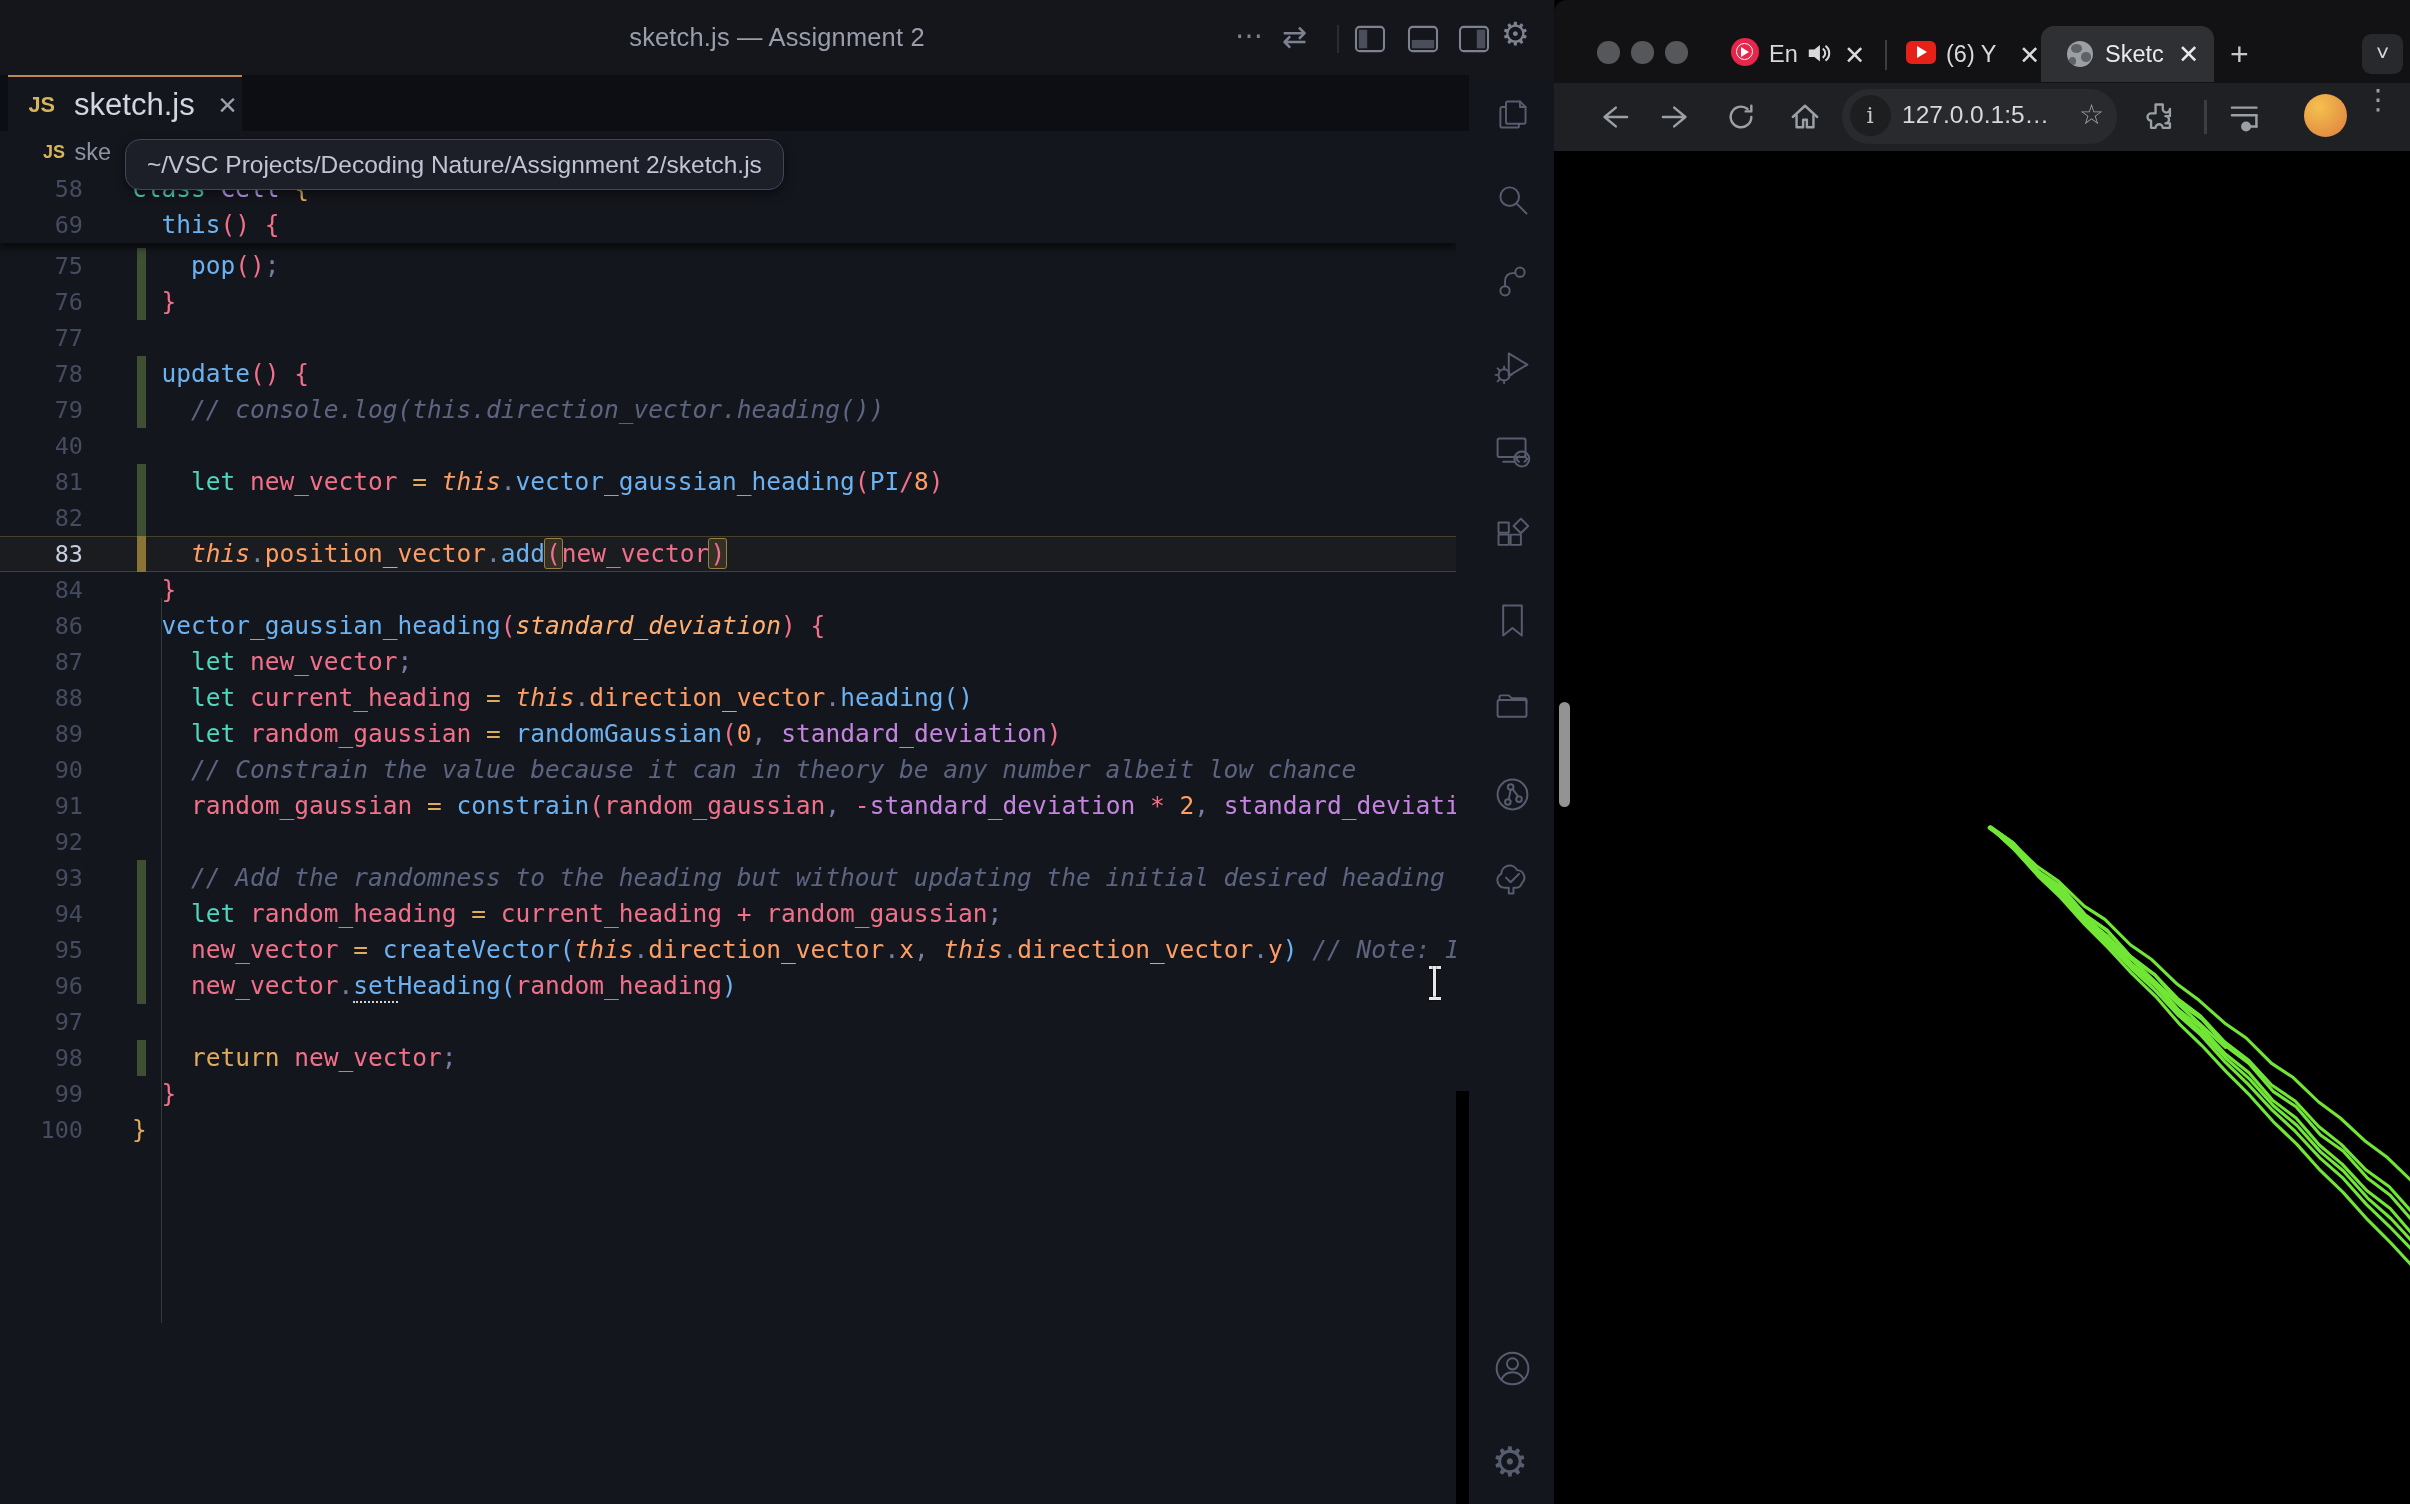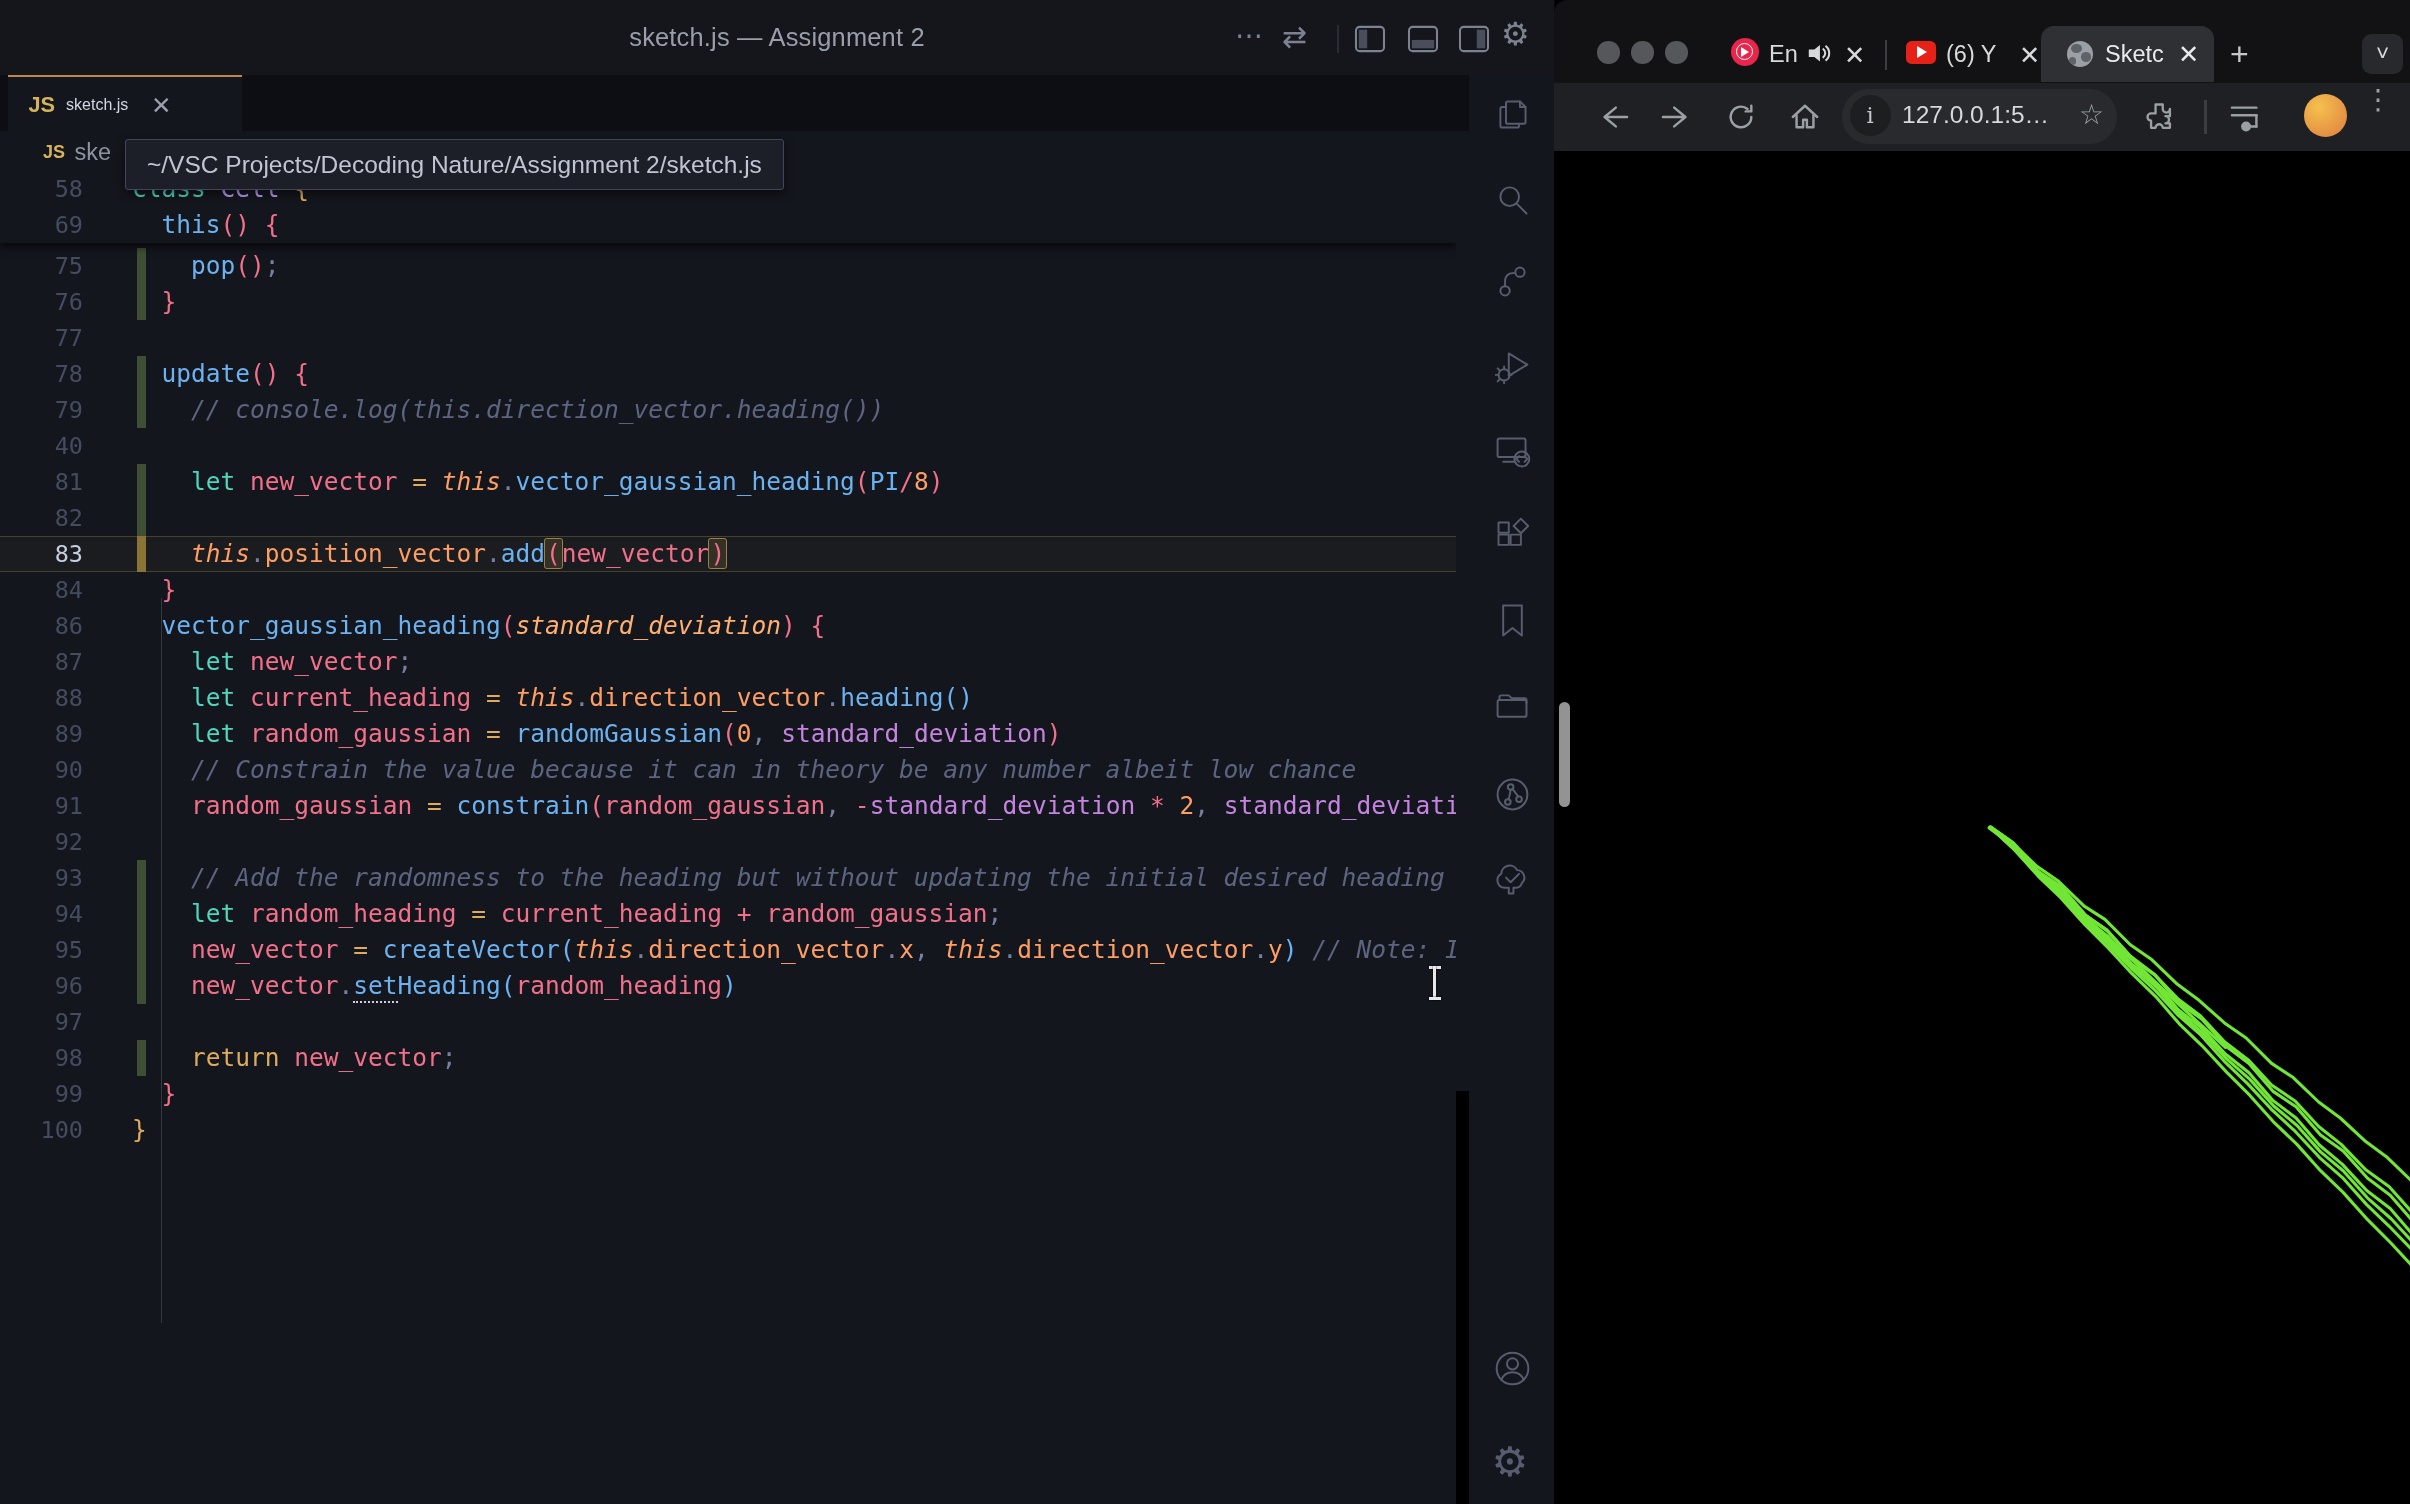--- a/index.html
+++ b/index.html
@@ -10,27 +10,27 @@
   
   #vscode{left:0;top:0;width:1554px;height:1091px;background:#14161d;border-right:1.9px solid #07080a;}
   #vs-titlebar{left:0;top:0;width:1554px;height:75px;background:#15161c;}
   #vs-title{width:100%;text-align:center;top:22.6px;color:#9a9eab;font-size:25.4px;letter-spacing:0.2px;}
   .tb-ic{color:#7d8290;font-size:28px;top:19px;}
   .lay-svg{top:24.5px;}
   #vs-tabbar{left:0;top:75px;width:1554px;height:56px;background:#0d0e13;}
   #vs-tab{left:7.5px;top:0;width:234px;height:56px;background:#14161d;border-top:2.8px solid #c08552;display:flex;align-items:center;position:absolute;}
   .js-badge{color:#d6b45c;font-weight:bold;font-size:21.7px;font-family:"Liberation Sans",sans-serif;text-align:right;}
   #vs-tab .js-badge{margin-left:21px;}
-  #vs-tab .tab-label{color:#d3d6e0;font-size:16px;margin-left:11px;}
+  #vs-tab .tab-label{color:#d3d6e0;font-size:31px;margin-left:19px;}
   #vs-tab .tab-close{color:#9ba0ad;font-size:24.5px;margin-left:22.6px;cursor:default;}
   .ed-act{color:#8b909d;top:87px;}
   #breadcrumbs{left:0;top:132px;width:1554px;height:40px;background:#14161d;display:flex;align-items:center;position:absolute;}
   #breadcrumbs .js-badge{margin-left:43px;font-size:18px;}
   #breadcrumbs .bc-text{color:#8d93a2;font-size:23.5px;margin-left:9.4px;}
-  #path-tooltip{left:125px;top:139px;height:49px;background:#1d1f28;border:1.9px solid #42465a;border-radius:3px;
+  #path-tooltip{left:125px;top:139px;height:49px;background:#1d1f28;border:1.9px solid #42465a;border-radius:15px;
       display:flex;align-items:center;padding:0 21px;box-shadow:0 3.8px 9.4px rgba(0,0,0,.5);z-index:30;}
   #path-tooltip span{color:#c0c4d3;font-size:24.5px;white-space:nowrap;}
 
   
   #editor{left:0;top:171px;width:1456px;height:1333px;overflow:hidden;background:#14161d;}
   .ln{position:relative;height:36px;line-height:36px;white-space:pre;
       font-family:"DejaVu Sans Mono","Liberation Mono",monospace;font-size:24.5px;color:#a9b1d6;}
   .ln .num{position:absolute;left:0;top:0;width:83px;text-align:right;color:#454c60;
       font-family:"DejaVu Sans Mono",monospace;font-size:23.5px;}
   .ln.cur .num{color:#c7cde0;}

